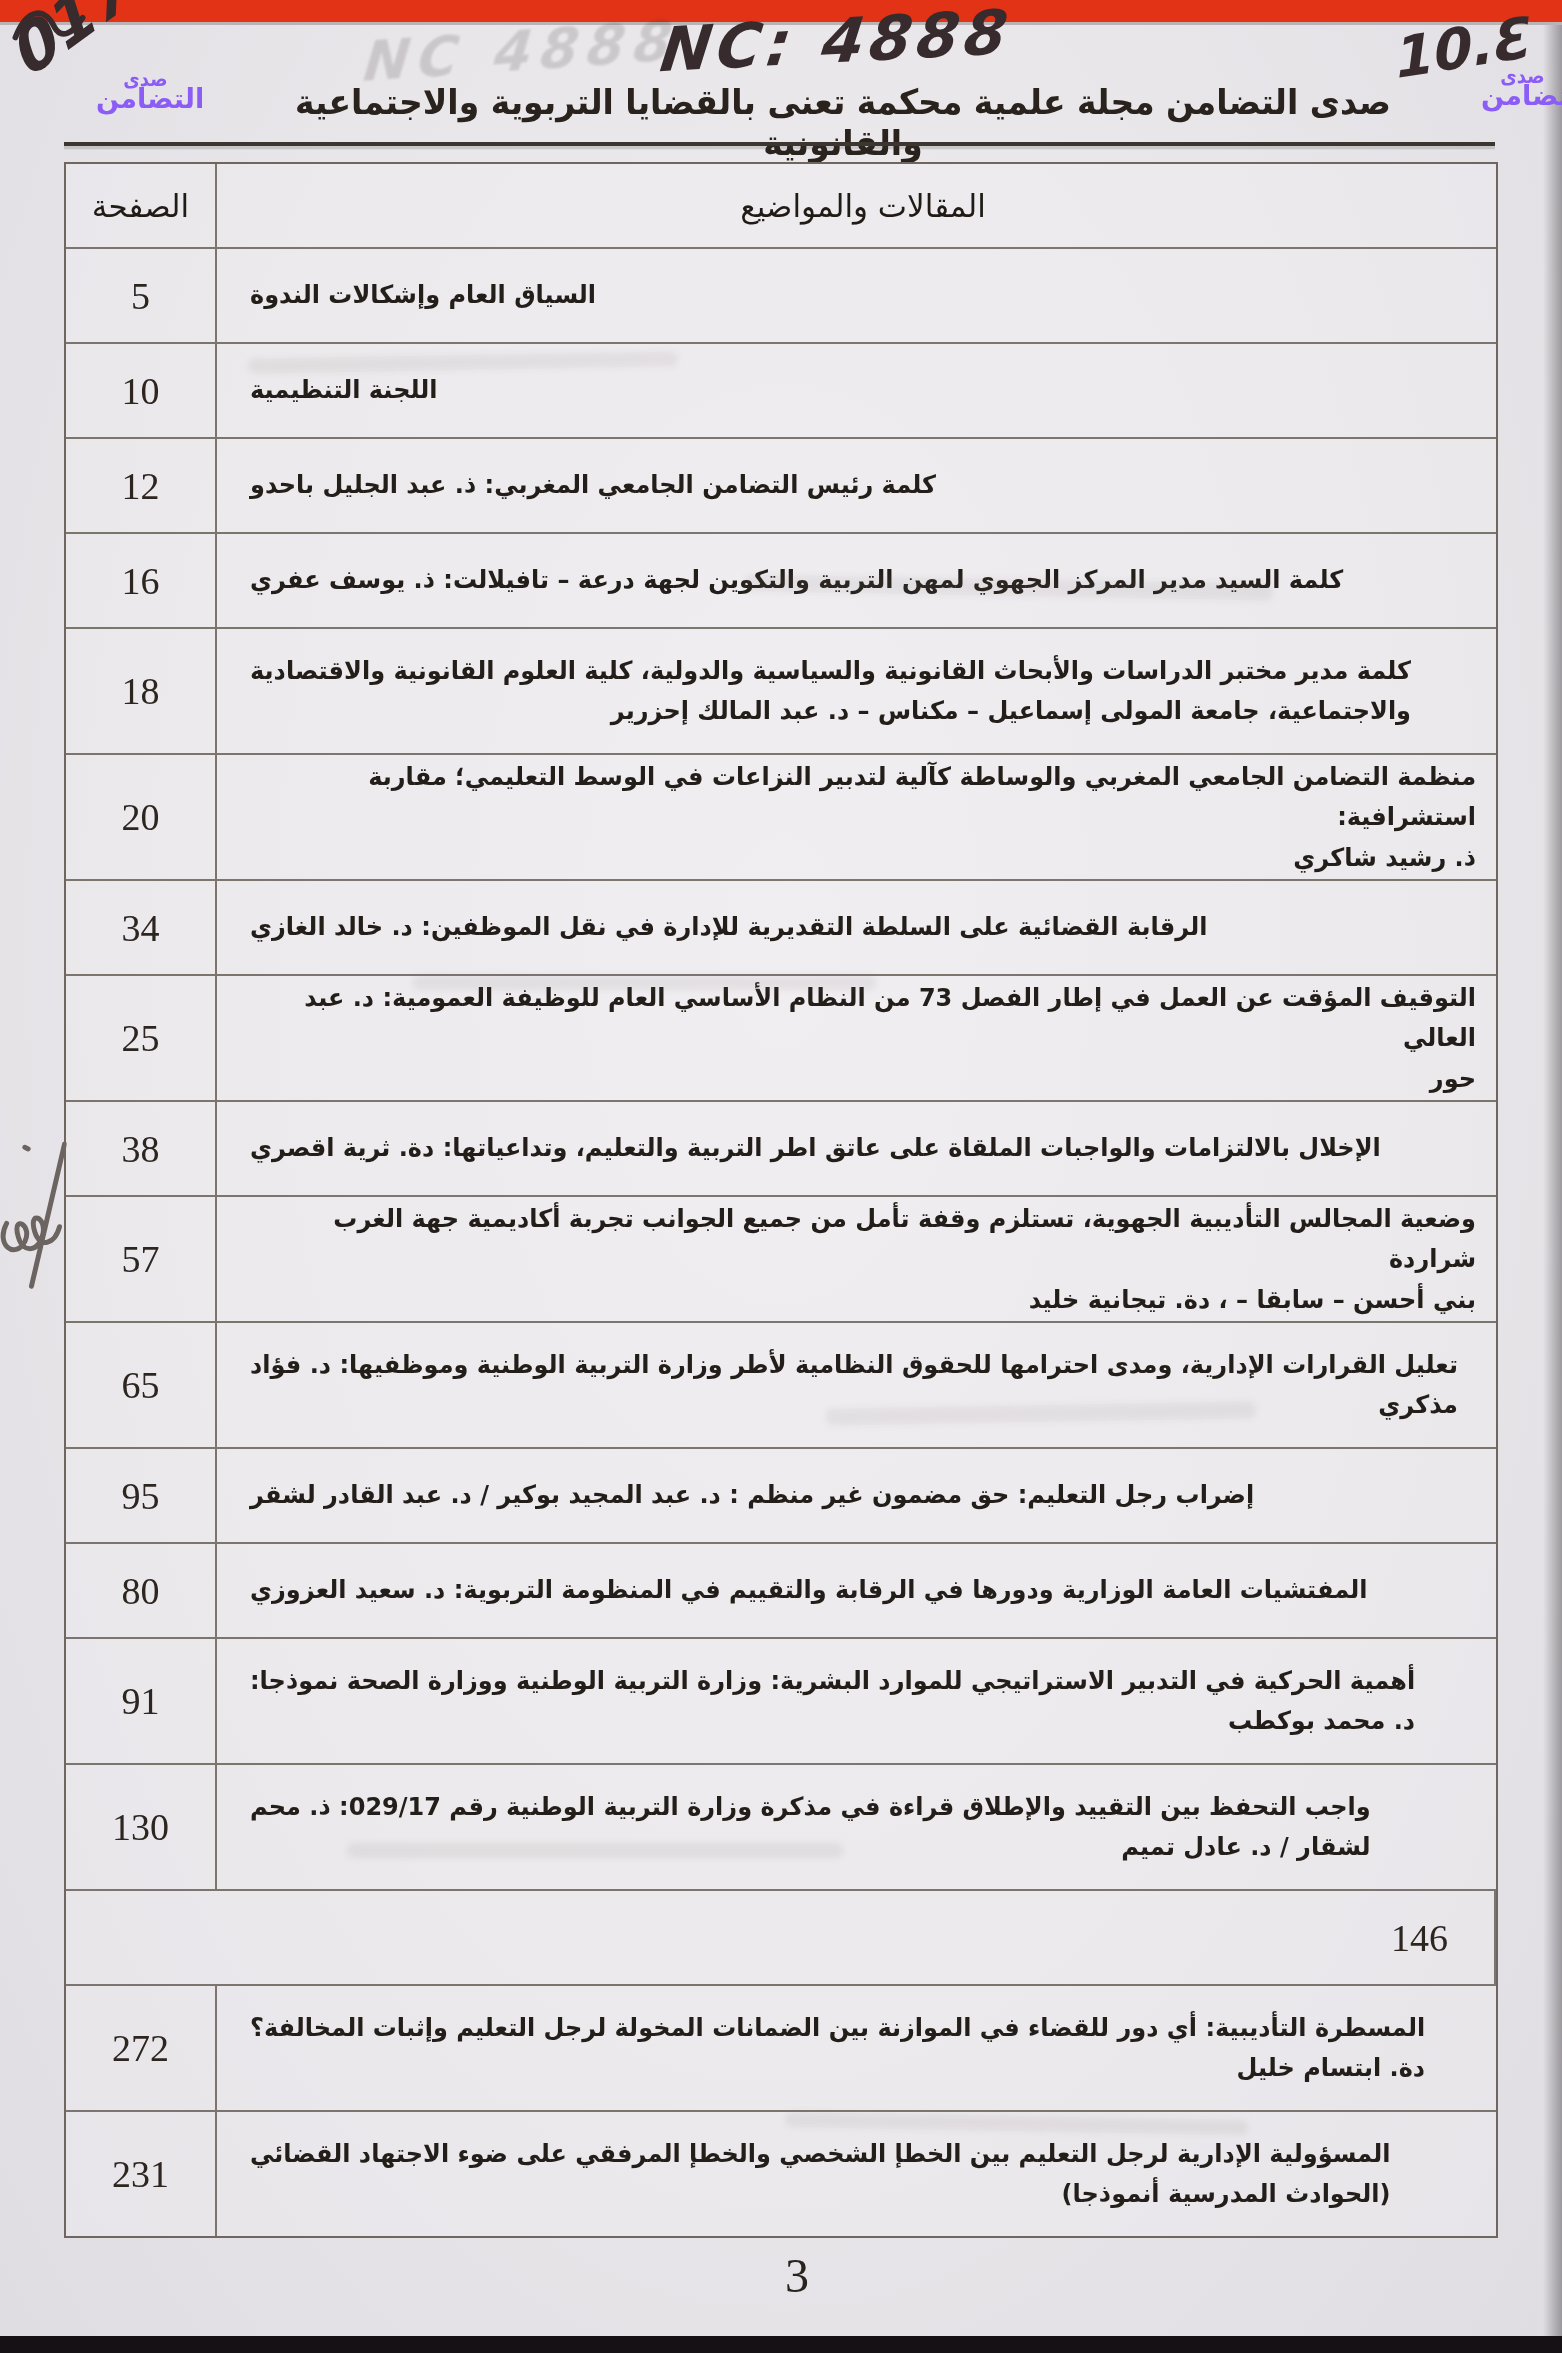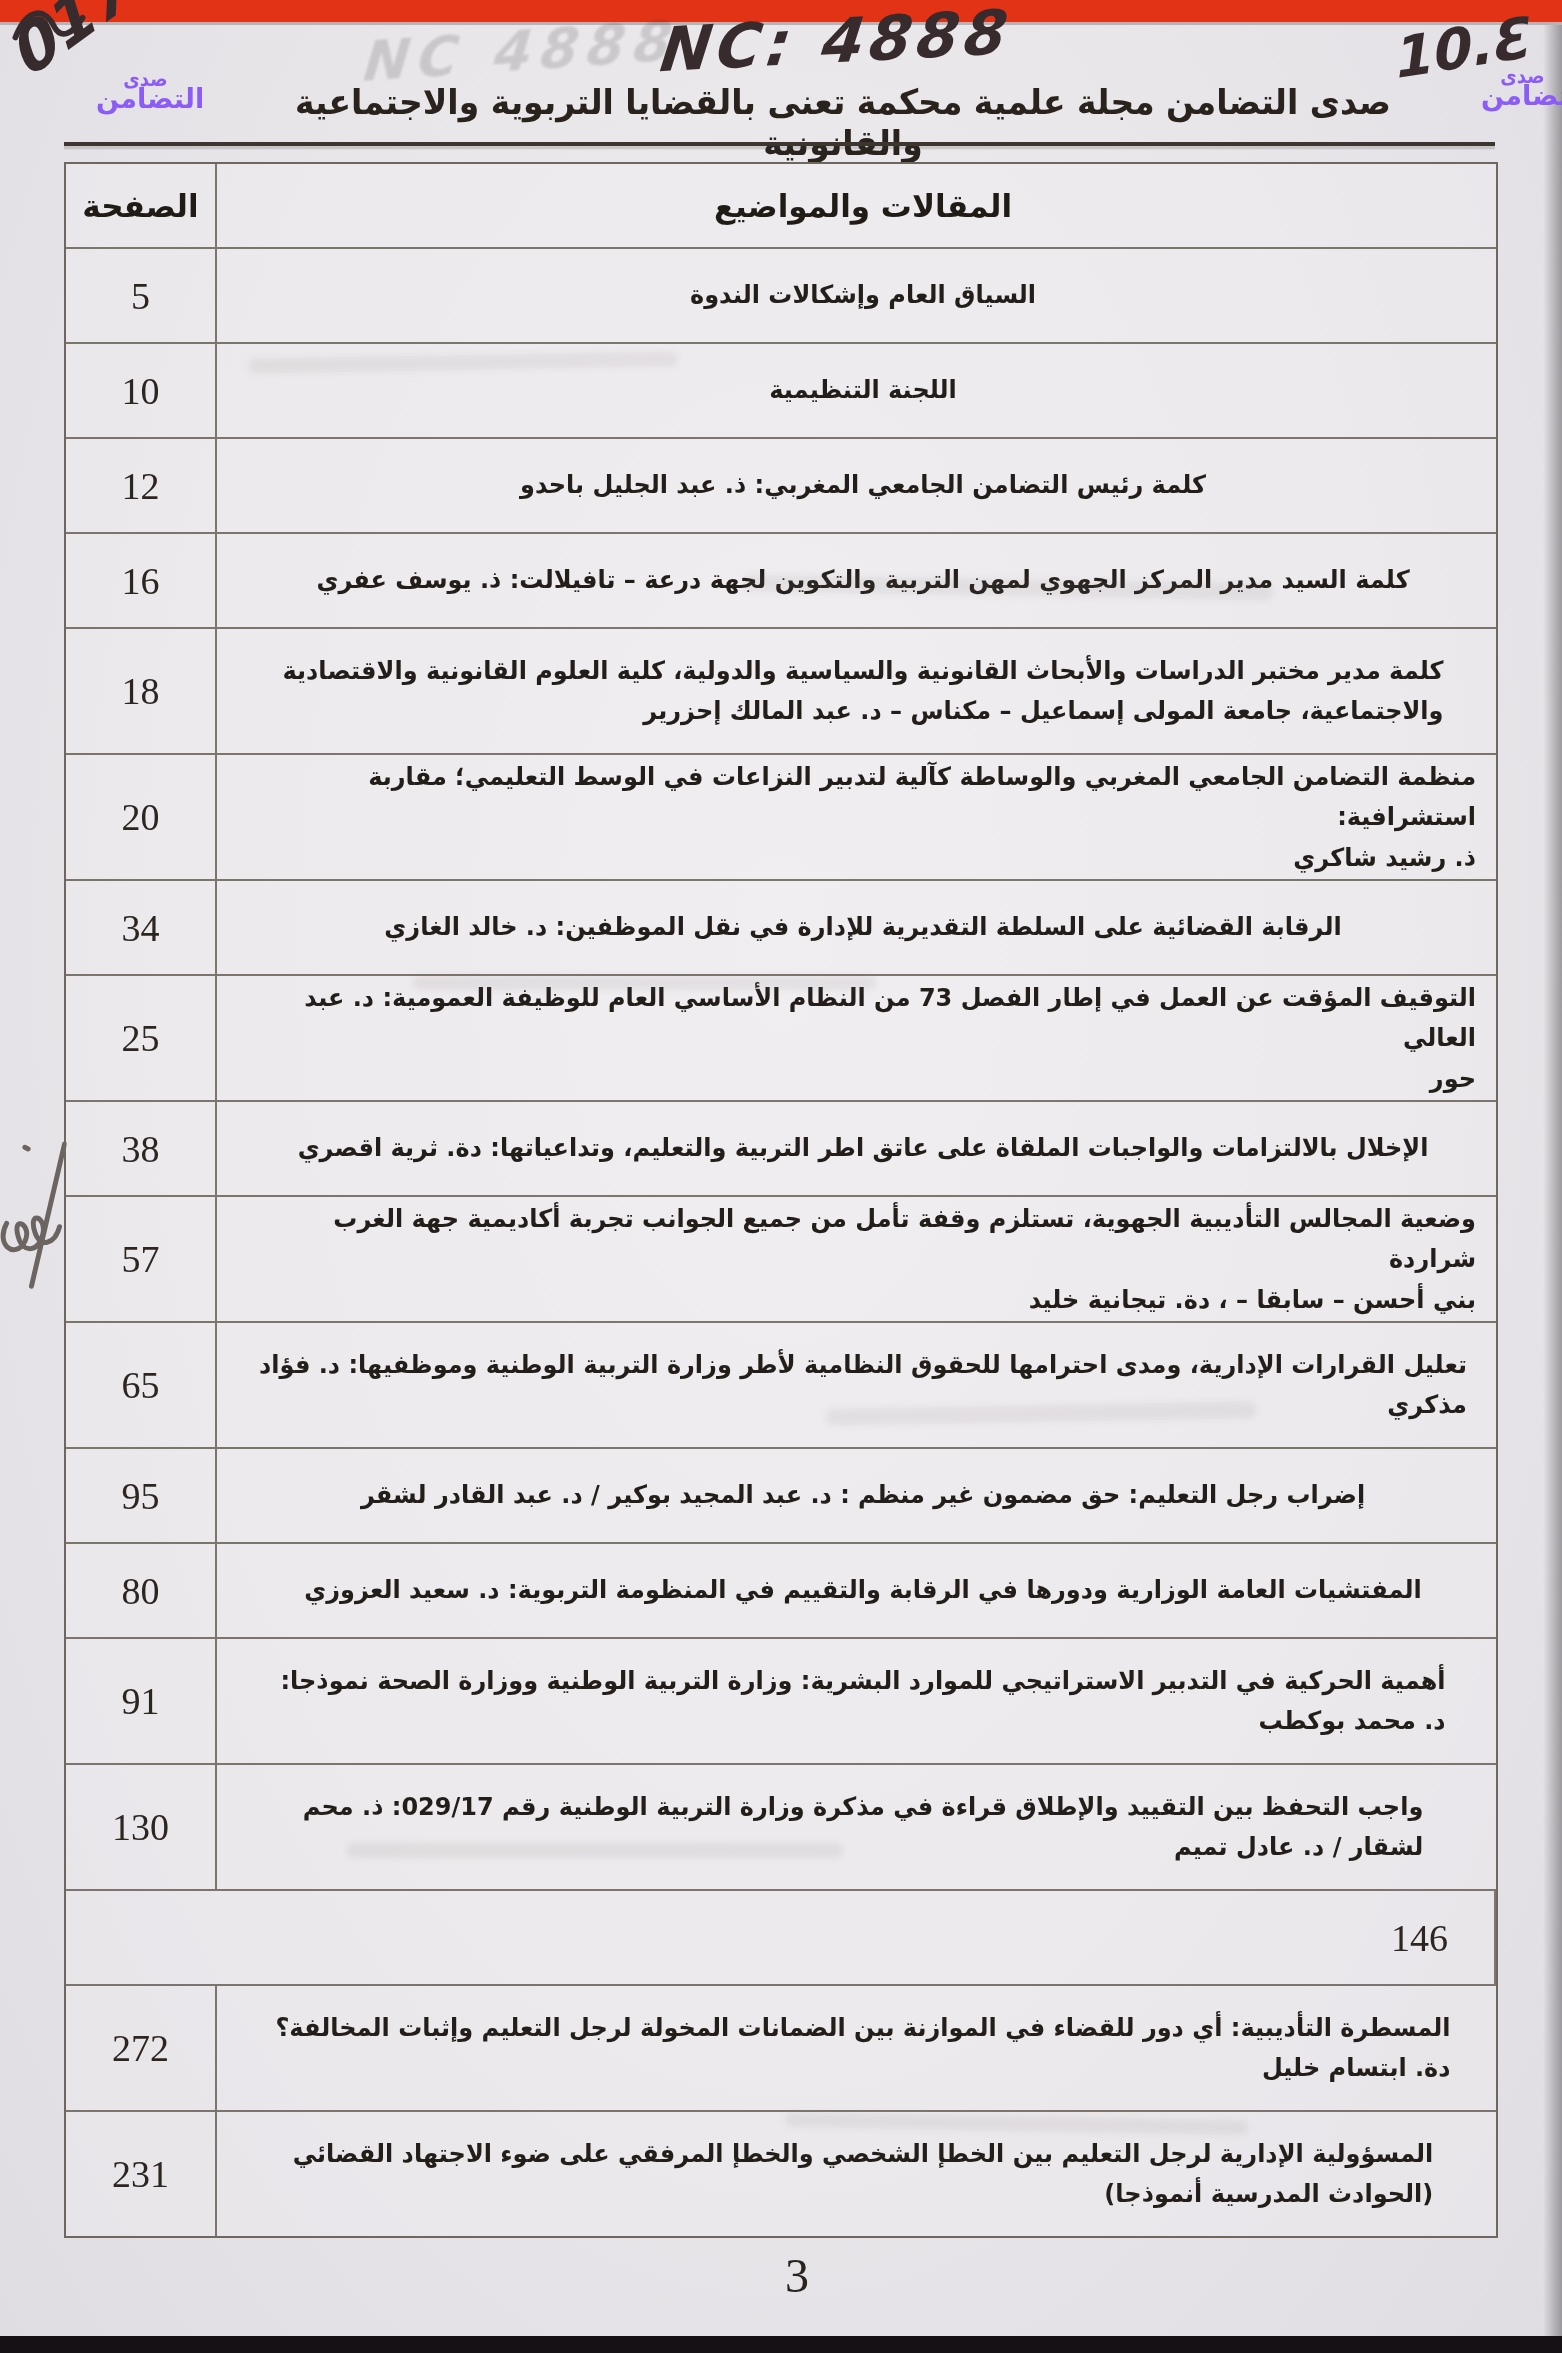--- a/index.html
+++ b/index.html
@@ -45,27 +45,27 @@
     transform:scaleY(1.05);}
   .header-rule{position:absolute;left:64px;top:142px;width:1431px;height:4.1px;background:#3c3530;
     box-shadow:0 3.3px 0 rgba(60,53,48,.18);}
 
   
   .toc{position:absolute;left:64px;top:162px;width:1430px;border:2.5px solid var(--line);
     background:rgba(243,241,244,.35);}
   .t-row{display:flex;flex-direction:row-reverse;border-bottom:2.1px solid rgba(96,88,79,.8);}
   .t-row:last-child{border-bottom:none;}
   .t-head{height:83px;}
-  .cell-topic{flex:1;display:flex;align-items:center;justify-content:center;
+  .cell-topic{flex:1;display:flex;align-items:center;justify-content:flex-end;
     direction:rtl;text-align:right;padding:5px 20px 5px 33px;}
   .cell-page{width:149px;display:flex;align-items:center;justify-content:center;
     border-right:2.1px solid rgba(96,88,79,.8);
     font-family:"Liberation Serif","DejaVu Serif",serif;font-size:38px;color:#2c2520;}
   .t-head .cell-topic{justify-content:center;}
-  .head-label{font-size:31px;font-weight:bold;color:#211b16;text-align:right;}
+  .head-label{font-size:31px;font-weight:normal;color:#211b16;text-align:right;}
   .t-head .cell-page{font-family:"DejaVu Sans",sans-serif;}
   .topic-text{font-size:24px;font-weight:bold;line-height:1.62;color:#241e1a;
     white-space:pre-line;transform:scaleY(1.04);}
   .t-row.single{height:93px;}
   .t-row.double{height:124px;}
 
   
   .page-num{position:absolute;left:727px;top:2248px;width:140px;text-align:center;
     font-family:"Liberation Serif","DejaVu Serif",serif;font-size:48px;color:#29231e;}
 

